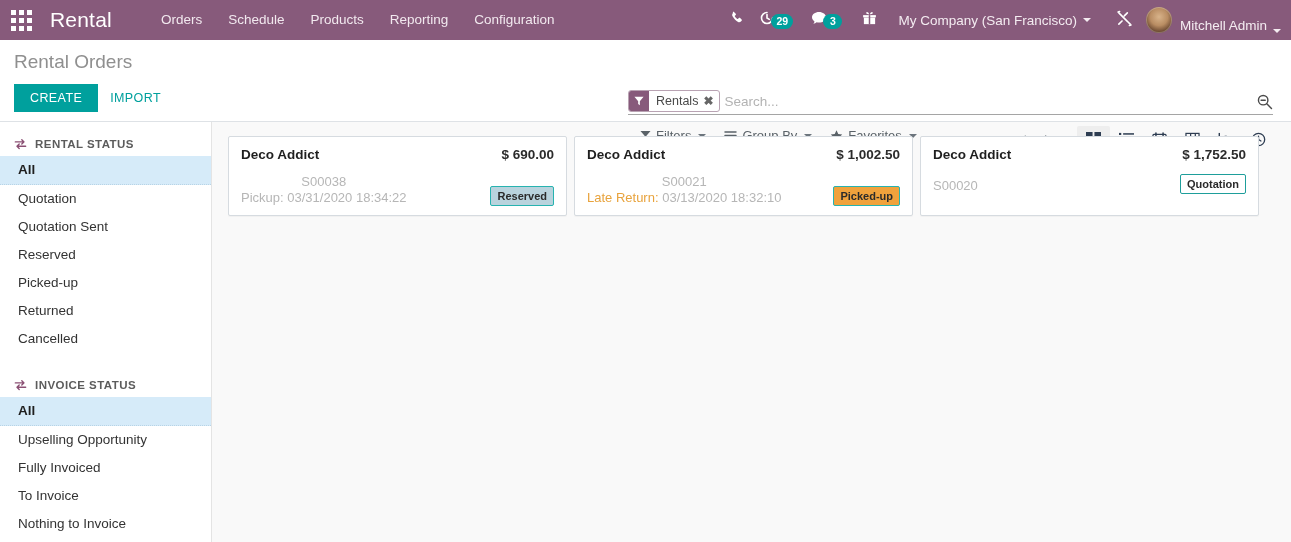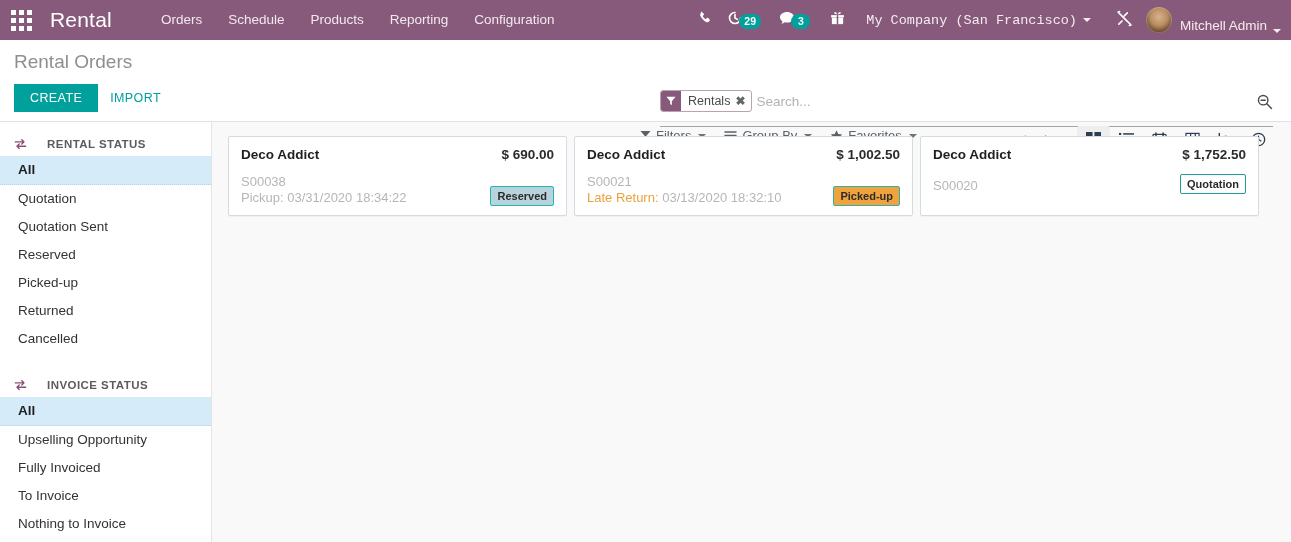--- a/index.html
+++ b/index.html
@@ -54,21 +54,21 @@
   }
   .badge-count {
     position: absolute; top: 6px; left: 19px;
     background: #00A09D; color: #fff;
     font-size: 10.5px; font-weight: 700;
     border-radius: 9px; padding: 1px 5px 1px 5px;
     min-width: 19px; text-align: center; line-height: 13px;
   }
   .company-sel {
     font-size: 13.5px; color: #f4ecf1; padding: 0 8px 0 14px;
-    cursor: pointer; display: flex; align-items: center; white-space: nowrap; font-family: Liberation Mono, monospace;
+    cursor: pointer; display: flex; align-items: center; white-space: nowrap;
   }
   .caret {
     display: inline-block; margin-left: 6px;
     border-left: 4px solid transparent; border-right: 4px solid transparent;
     border-top: 4px solid currentColor;
   }
   .user-menu {
     display: flex; align-items: flex-end; cursor: pointer;
     font-size: 13.5px; color: #f4ecf1; padding-left: 6px; white-space: nowrap;
   }
@@ -96,24 +96,24 @@
     font-family: inherit;
   }
   .btn-import {
     background: transparent; border: none; color: #00A09D;
     font-size: 12.5px; letter-spacing: .4px;
     padding: 7px 12px; cursor: pointer; font-family: inherit;
   }
 
   
   .search-wrap {
-    position: absolute; left: 660px; right: 18px; top: 50px;
+    position: absolute; left: 628px; right: 18px; top: 50px;
     display: flex; align-items: center;
     border-bottom: 1px solid #a5a5a5;
-    padding-bottom: 14px;
+    padding-bottom: 2px;
     justify-content: flex-end;
   }
   .facet {
     display: flex; align-items: center; height: 22px;
     border: 1px solid #b9a3b3; border-radius: 3px;
     overflow: hidden; margin-right: 4px; flex: none;
     background: #fff;
   }
   .facet-icon {
     background: #875A7B; color: #fff; font-size: 11px;
@@ -166,21 +166,21 @@
   .content { display: flex; height: 420px; width: 100%; }
 
   .sidebar {
     width: 212px; flex: none; background: #fff;
     border-right: 1px solid #e4e4e4;
     padding-top: 12px; overflow: hidden;
   }
   .side-section-title {
     display: flex; align-items: center;
     font-size: 11.5px; font-weight: 700; color: #5c5c5c;
-    letter-spacing: .45px; padding: 4px 0 6px 14px; text-transform: uppercase; gap: 12px;
+    letter-spacing: .45px; padding: 4px 0 6px 14px; text-transform: uppercase;
   }
   .side-section-title .si { margin-right: 8px; display: flex; align-items: center; }
   .side-item {
     font-size: 13.5px; color: #333; padding: 6px 0 6px 18px;
     cursor: pointer; line-height: 16px;
   }
   .side-item.active {
     background: #d6ebf9; font-weight: 700; color: #1f1f1f;
     border-bottom: 1px dotted #b8d4e6;
   }
@@ -200,21 +200,21 @@
     padding: 10px 12px 9px 12px;
     position: relative; cursor: pointer;
     box-shadow: 0 1px 1px rgba(0,0,0,.035);
   }
   .kcard-top {
     display: flex; justify-content: space-between; align-items: baseline;
     margin-bottom: 12px;
   }
   .kcard-name { font-size: 13.5px; font-weight: 700; color: #1f1f1f; }
   .kcard-amount { font-size: 13.5px; font-weight: 700; color: #2b2b2b; white-space: nowrap; }
-  .kcard-bottom { display: flex; justify-content: space-between; align-items: flex-end; }
+  .kcard-bottom { display: flex; justify-content: space-between; align-items: flex-end; text-align: center; }
   .kcard-ref { font-size: 13px; color: #b6b6b6; line-height: 16px; }
   .kcard-date { font-size: 13px; color: #b6b6b6; line-height: 16px; white-space: nowrap; }
   .kcard-date .date-label-late { color: #e8a33d; }
   .kbadge {
     font-size: 11px; font-weight: 700; padding: 2px 6px;
     border-radius: 2px; white-space: nowrap; line-height: 14px;
   }
   .kbadge.reserved { background: #b9d3dd; border: 1px solid #27b3b0; color: #2b2b2b; }
   .kbadge.pickedup { background: #f0a23c; border: 1px solid #27b3b0; color: #2b2b2b; }
   .kbadge.quotation { background: #ffffff; border: 1px solid #1e9e9b; color: #2b2b2b; }

